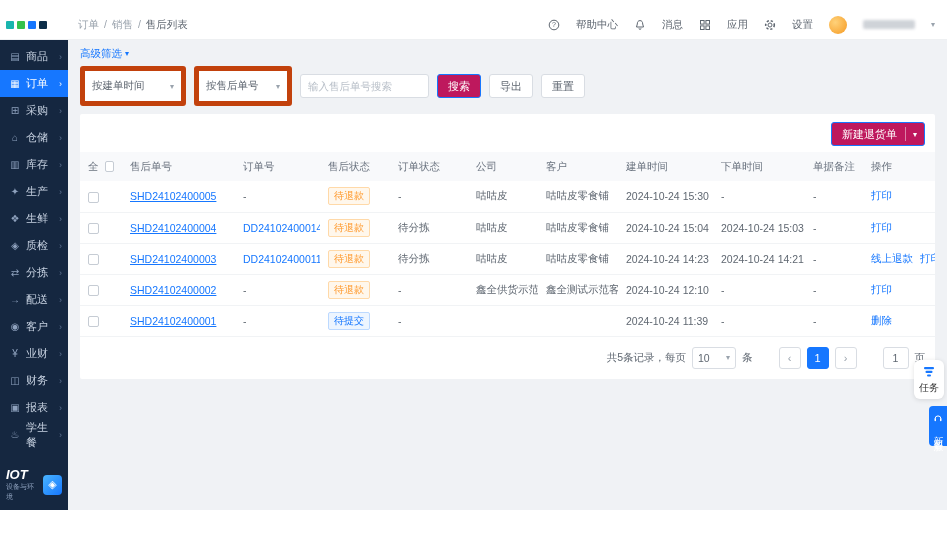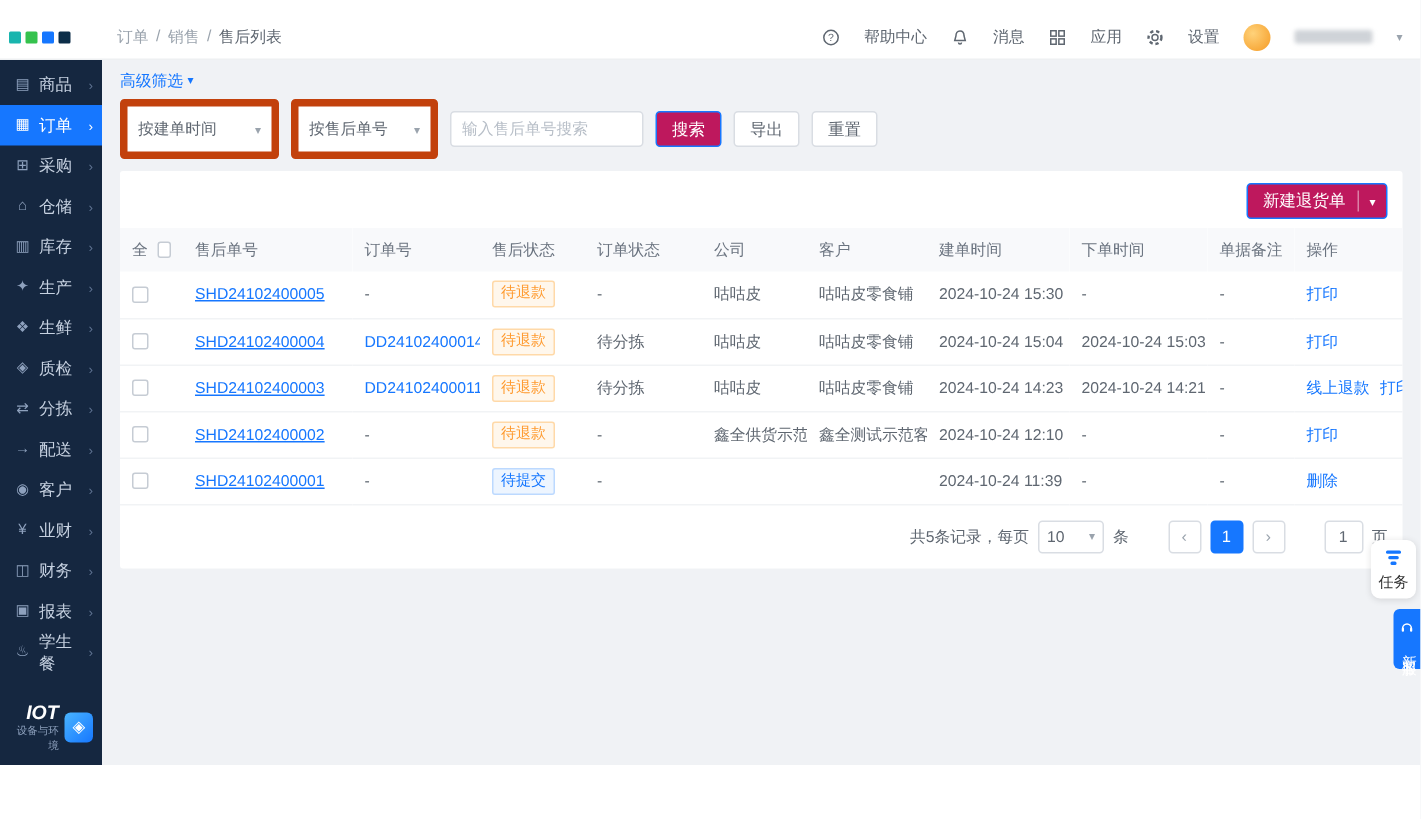--- a/index.html
+++ b/index.html
@@ -20,21 +20,21 @@
 
   
   .bodyrow { flex:1; display:flex; min-height:0; }
   .sidebar { width:68px; background:#152740; display:flex; flex-direction:column; flex-shrink:0; }
   .menu { flex:1; padding-top:3px; }
   .mitem { height:27px; display:flex; align-items:center; gap:5px; padding:0 6px 0 9px; font-size:11px; color:#c6d1e0; cursor:pointer; }
   .mitem .mi { font-size:10px; color:#8ea1bd; width:12px; text-align:center; flex-shrink:0; }
   .mitem .chev { margin-left:auto; color:#5e7290; font-size:9px; }
   .mitem.active { background:#1677ff; color:#fff; }
   .mitem.active .mi, .mitem.active .chev { color:#fff; }
-  .sfoot { padding:6px 6px 8px; display:flex; align-items:center; gap:4px;text-align:right; }
+  .sfoot { padding:6px 6px 8px; display:flex; align-items:center; gap:4px; }
   .sfoot .t1 { font-size:13px; font-weight:bold; font-style:italic; color:#fff; line-height:1.1; }
   .sfoot .t2 { font-size:7px; color:#8ea1bd; }
   .sfoot .ic { width:20px; height:20px; border-radius:4px; background:linear-gradient(135deg,#49b4ff,#1677ff); margin-left:auto; color:#fff; font-size:11px; display:flex; align-items:center; justify-content:center; }
 
   .main { flex:1; padding:6px 12px 0; position:relative; min-width:0; }
   .advrow { display:flex; height:15px; }
   .adv { color:#1677ff; font-size:10.5px; display:flex; gap:3px; align-items:center; cursor:pointer; }
   .adv .caret { color:#1677ff; }
 
   .frow { display:flex; gap:8px; margin-top:5px; align-items:center; }

